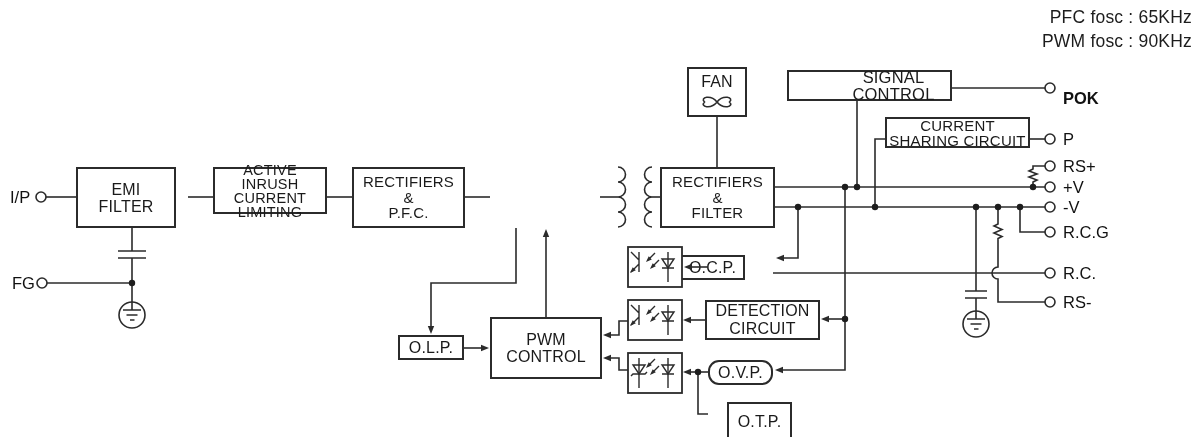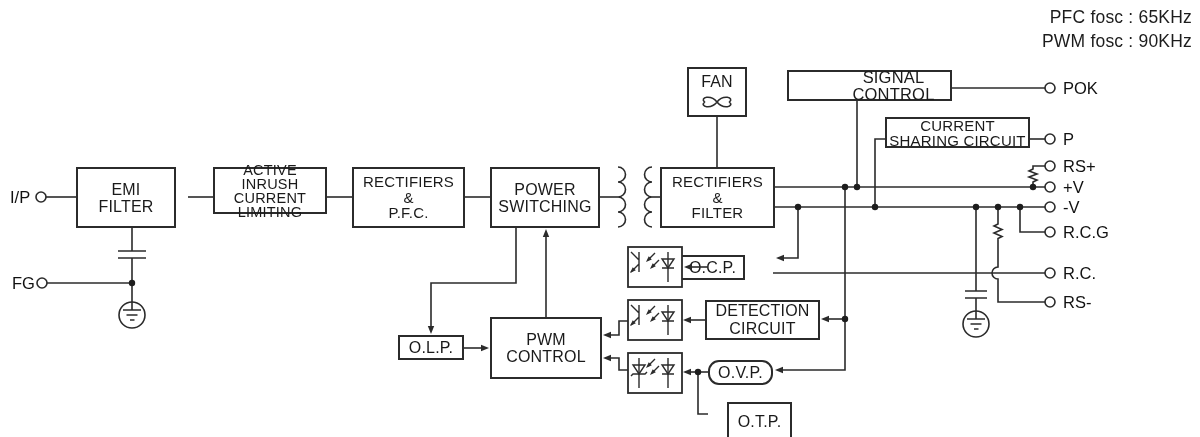--- a/index.html
+++ b/index.html
@@ -37,43 +37,41 @@
 
   <div class="box" style="left:76px;top:167px;width:100px;height:61px;">EMI
 FILTER</div>
   <div class="box tight" style="left:213px;top:167px;width:114px;height:47px;">ACTIVE
 INRUSH
 CURRENT
 LIMITING</div>
   <div class="box fs15" style="left:352px;top:167px;width:113px;height:61px;">RECTIFIERS
 &amp;
 P.F.C.</div>
-  <div class="box" style="left:490px;top:167px;width:110px;height:61px;">POWER
-SWITCHING</div>
   <div class="box fs15" style="left:660px;top:167px;width:115px;height:61px;">RECTIFIERS
 &amp;
 FILTER</div>
 
   <div class="box fan-box" style="left:687px;top:67px;width:60px;height:50px;">FAN</div>
   <div class="box fs17" style="left:787px;top:70px;width:165px;height:31px;padding-left:48px;">SIGNAL CONTROL</div>
   <div class="box" style="left:885px;top:117px;width:145px;height:31px;font-size:15px;line-height:15px;">CURRENT
 SHARING CIRCUIT</div>
 
   <div class="box" style="left:680px;top:255px;width:65px;height:25px;">O.C.P.</div>
   <div class="box" style="left:705px;top:300px;width:115px;height:40px;font-size:16px;line-height:18px;">DETECTION
 CIRCUIT</div>
   <div class="box" style="left:708px;top:360px;width:65px;height:25px;border-radius:11px;">O.V.P.</div>
   <div class="box" style="left:727px;top:402px;width:65px;height:39px;">O.T.P.</div>
   <div class="box" style="left:490px;top:317px;width:112px;height:62px;">PWM
 CONTROL</div>
   <div class="box" style="left:398px;top:335px;width:66px;height:25px;">O.L.P.</div>
 
   <div class="tlabel" style="left:10px;top:188px;">I/P</div>
   <div class="tlabel" style="left:12px;top:274px;">FG</div>
-  <div class="tlabel" style="left:1063px;top:79px;">POK</div>
+  <div class="tlabel" style="left:1063px;top:89px;font-weight:bold;">POK</div>
   <div class="tlabel" style="left:1063px;top:130px;">P</div>
   <div class="tlabel" style="left:1063px;top:157px;">RS+</div>
   <div class="tlabel" style="left:1063px;top:178px;">+V</div>
   <div class="tlabel" style="left:1063px;top:198px;">-V</div>
   <div class="tlabel" style="left:1063px;top:223px;">R.C.G</div>
   <div class="tlabel" style="left:1063px;top:264px;">R.C.</div>
   <div class="tlabel" style="left:1063px;top:293px;">RS-</div>
 
   <svg class="overlay" width="1200" height="437" viewBox="0 0 1200 437">
     <g stroke="#2b2b2b" stroke-width="1.6" fill="none">

